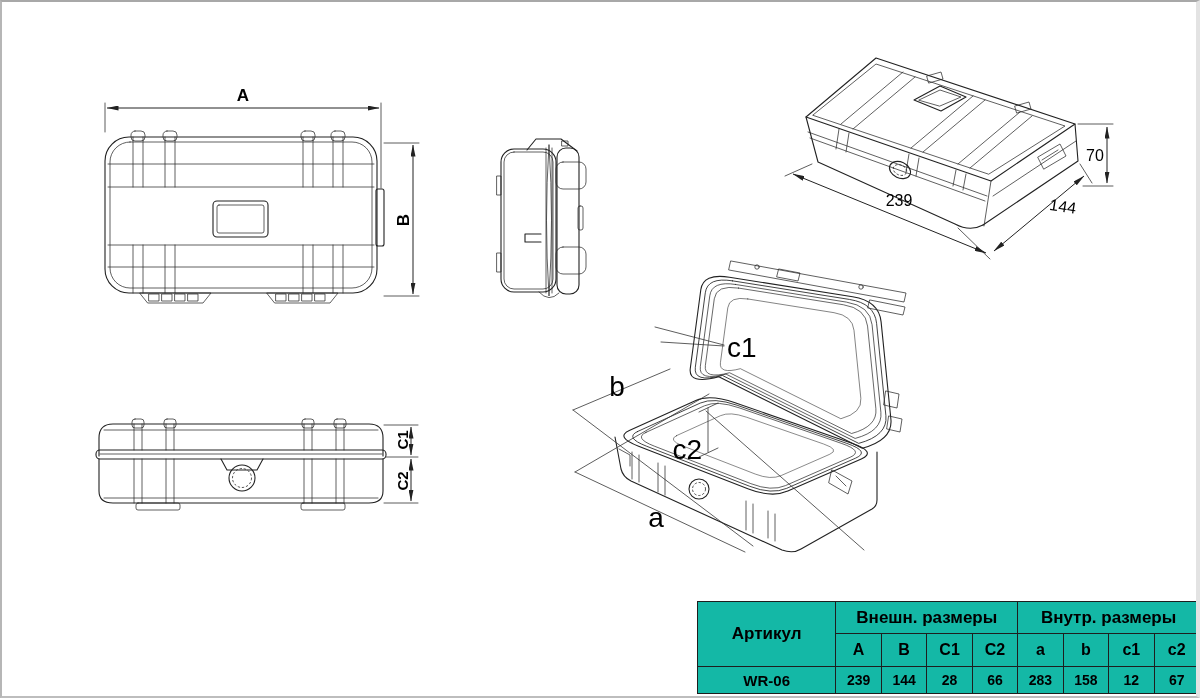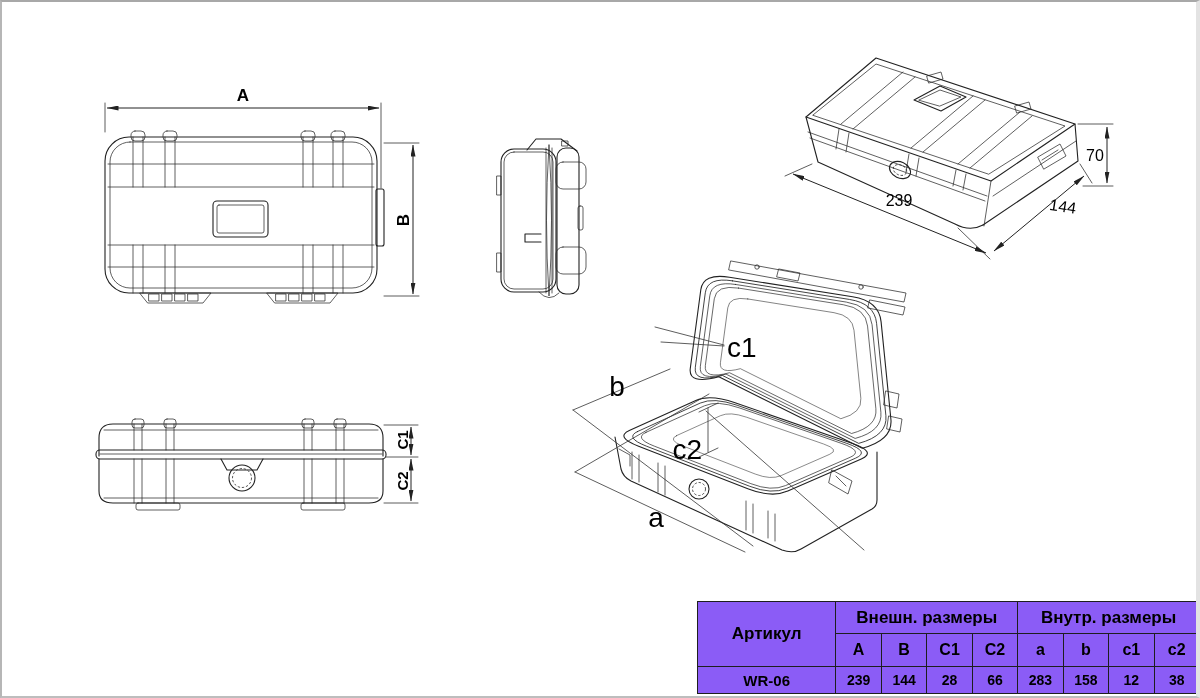--- a/index.html
+++ b/index.html
@@ -16,21 +16,21 @@
   .dim{stroke:#222;stroke-width:1;fill:none}
   .thin{stroke:#333;stroke-width:0.8;fill:none;stroke-linecap:round}
   .dash{stroke:#2b2b2b;stroke-width:0.8;fill:none;stroke-dasharray:2.4,1.8}
   
   .tB{font:bold 17px "Liberation Sans",sans-serif;fill:#000}
   .tB15{font:bold 15px "Liberation Sans",sans-serif;fill:#000}
   .tN{font:16px "Liberation Sans",sans-serif;fill:#000}
   .tL{font:28px "Liberation Sans",sans-serif;fill:#000}
   
   .spec{position:absolute;left:697px;top:601px;z-index:4}
-  .spec table{border-collapse:collapse;background:#8b5cf6}
+  .spec table{border-collapse:collapse;background:#14b8a6}
   .spec td,.spec th{border:1.6px solid #1e1e1e;text-align:center;vertical-align:middle;
         font-weight:bold;color:#000;padding:0;font-family:"Liberation Sans",sans-serif}
   .colArt{width:139px}
   .col8{width:45px}
   .h1{font-size:17px;height:31px}
   .h2{font-size:16px;height:32px}
   .dv{font-size:14px;height:26px}
   .artCell{font-size:17px}
   .wrCell{font-size:15px}
 </style>
@@ -314,17 +314,17 @@
     </tr>
     <tr>
       <td class="dv wrCell">WR-06</td>
       <td class="dv">239</td>
       <td class="dv">144</td>
       <td class="dv">28</td>
       <td class="dv">66</td>
       <td class="dv">283</td>
       <td class="dv">158</td>
       <td class="dv">12</td>
-      <td class="dv">38</td>
+      <td class="dv">67</td>
     </tr>
   </tbody>
     </table>
 </div>
 
 </body></html>

